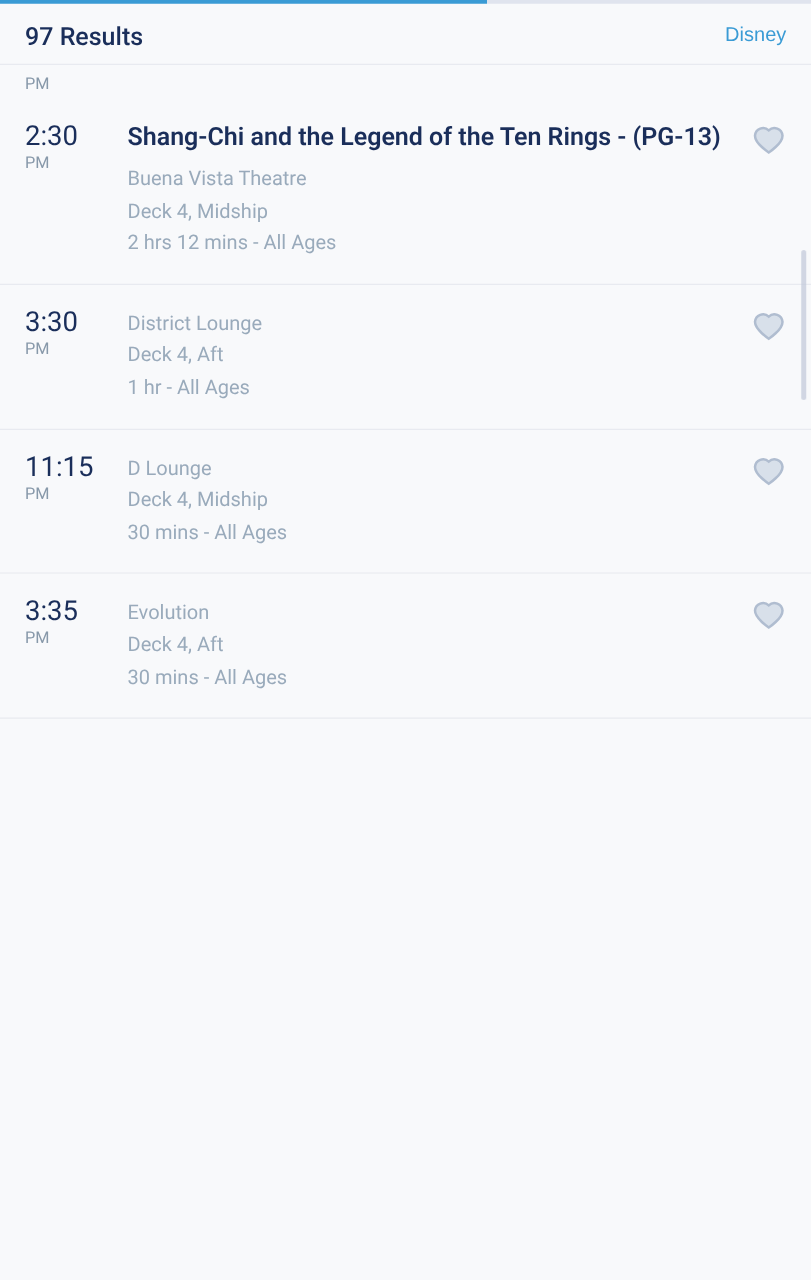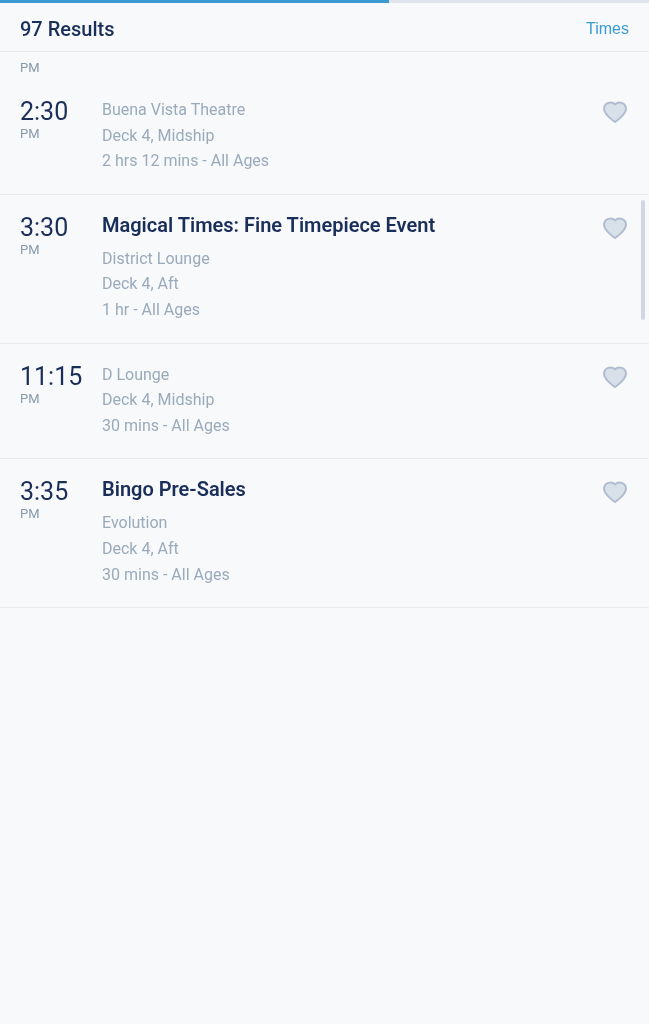--- a/index.html
+++ b/index.html
@@ -67,21 +67,21 @@
 
     .event-time {
       min-width: 72px;
       display: flex;
       flex-direction: column;
       align-items: flex-start;
       padding-top: 2px;
     }
 
     .time-hour {
-      font-size: 25px;
+      font-size: 22px;
       font-weight: 400;
       color: #1a2e5a;
       line-height: 1;
     }
 
     .time-ampm {
       font-size: 13px;
       color: #8899aa;
       font-weight: 400;
       margin-top: 2px;
@@ -140,49 +140,49 @@
       z-index: 20;
     }
   </style>
 </head>
 <body>
 
 <div class="progress-bar"></div>
 
 <div class="header">
   <span class="results-count">97 Results</span>
-  <button class="filter-btn">Times</button>
+  <button class="filter-btn">Disney</button>
 </div>
 
 <div class="time-label-row">PM</div>
 
 <div class="event-list" id="event-list">
     <div class="event-item">
       <div class="event-time">
         <span class="time-hour">2:30</span>
         <span class="time-ampm">PM</span>
       </div>
       <div class="event-details">
+        <div class="event-title">Shang-Chi and the Legend of the Ten Rings - (PG-13)</div>
         <div class="event-meta">
           Buena Vista Theatre<br>Deck 4, Midship<br>2 hrs 12 mins - All Ages
         </div>
       </div>
       <button class="heart-btn" aria-label="Favorite">
         <svg class="heart-icon" viewBox="0 0 28 26" fill="none" xmlns="http://www.w3.org/2000/svg">
           <path d="M14 23s-11-7.2-11-13.5A6.5 6.5 0 0 1 14 5.3 6.5 6.5 0 0 1 25 9.5C25 15.8 14 23 14 23z" stroke="#b0bdd0" stroke-width="2" fill="#d8e0ea"></path>
         </svg>
       </button>
     </div>
     <div class="event-item">
       <div class="event-time">
         <span class="time-hour">3:30</span>
         <span class="time-ampm">PM</span>
       </div>
       <div class="event-details">
-        <div class="event-title">Magical Times: Fine Timepiece Event</div>
         <div class="event-meta">
           District Lounge<br>Deck 4, Aft<br>1 hr - All Ages
         </div>
       </div>
       <button class="heart-btn" aria-label="Favorite">
         <svg class="heart-icon" viewBox="0 0 28 26" fill="none" xmlns="http://www.w3.org/2000/svg">
           <path d="M14 23s-11-7.2-11-13.5A6.5 6.5 0 0 1 14 5.3 6.5 6.5 0 0 1 25 9.5C25 15.8 14 23 14 23z" stroke="#b0bdd0" stroke-width="2" fill="#d8e0ea"></path>
         </svg>
       </button>
     </div>
@@ -201,21 +201,20 @@
           <path d="M14 23s-11-7.2-11-13.5A6.5 6.5 0 0 1 14 5.3 6.5 6.5 0 0 1 25 9.5C25 15.8 14 23 14 23z" stroke="#b0bdd0" stroke-width="2" fill="#d8e0ea"></path>
         </svg>
       </button>
     </div>
     <div class="event-item">
       <div class="event-time">
         <span class="time-hour">3:35</span>
         <span class="time-ampm">PM</span>
       </div>
       <div class="event-details">
-        <div class="event-title">Bingo Pre-Sales</div>
         <div class="event-meta">
           Evolution<br>Deck 4, Aft<br>30 mins - All Ages
         </div>
       </div>
       <button class="heart-btn" aria-label="Favorite">
         <svg class="heart-icon" viewBox="0 0 28 26" fill="none" xmlns="http://www.w3.org/2000/svg">
           <path d="M14 23s-11-7.2-11-13.5A6.5 6.5 0 0 1 14 5.3 6.5 6.5 0 0 1 25 9.5C25 15.8 14 23 14 23z" stroke="#b0bdd0" stroke-width="2" fill="#d8e0ea"></path>
         </svg>
       </button>
     </div>

